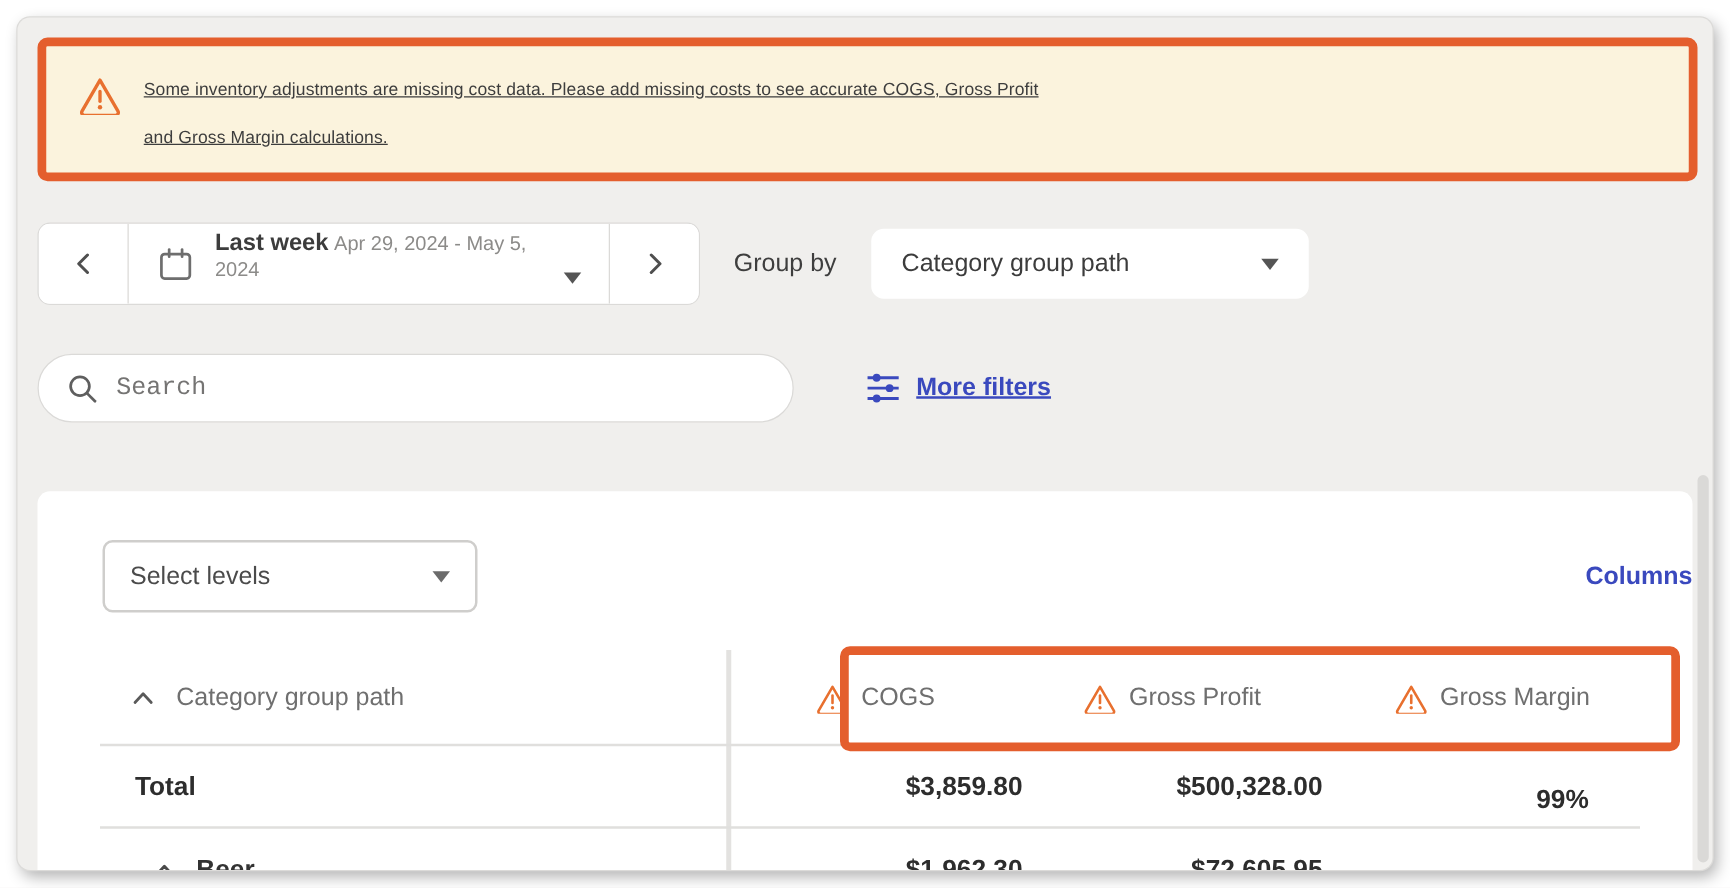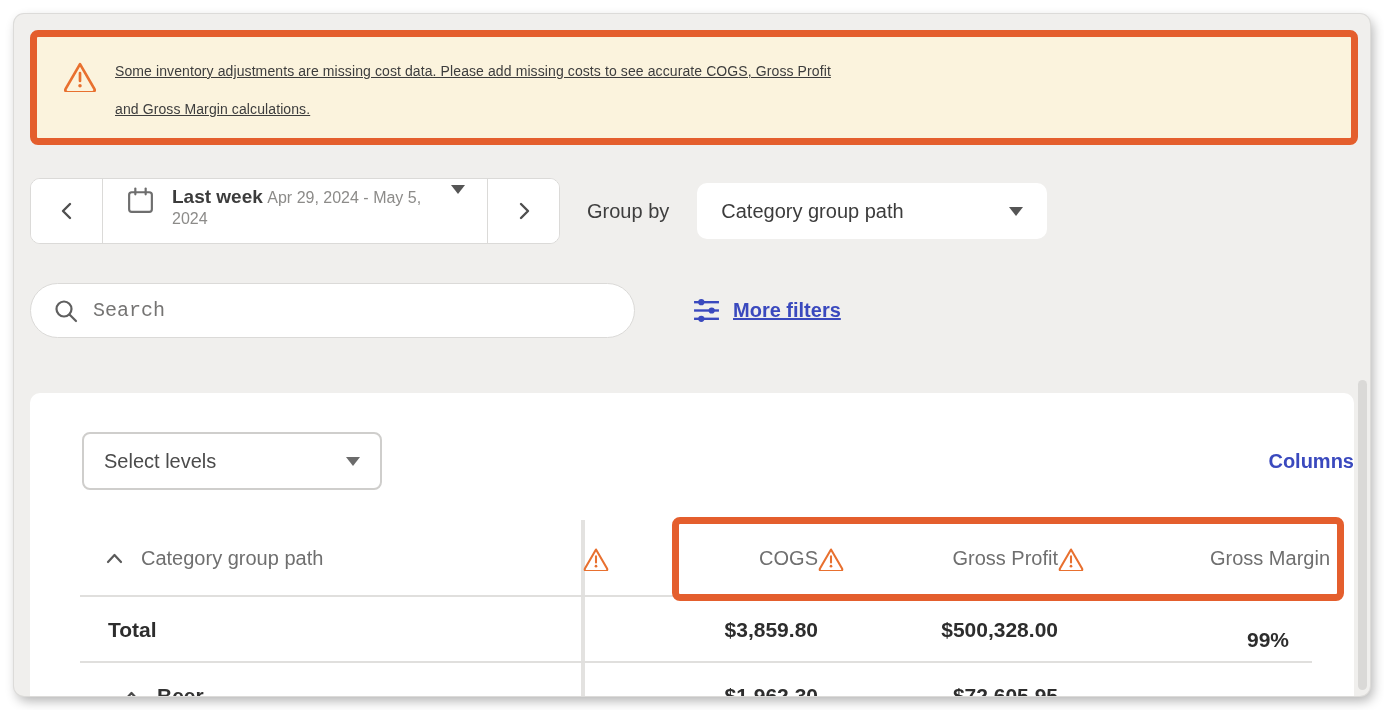--- a/index.html
+++ b/index.html
@@ -23,21 +23,21 @@
 
   
   .toolbar-row1 { position:absolute; left:16px; top:164px; width:1328px; height:66px; display:flex; align-items:center; }
   .datebar {
     width:530px; height:66px; background:#fff; border:1px solid #DBDAD8; border-radius:10px;
     display:flex; align-items:stretch; overflow:hidden;
   }
   .nav-btn { width:72px; display:flex; align-items:center; justify-content:center; cursor:pointer; background:#fff; border:none; }
   .nav-prev { border-right:1px solid #DBDAD8; }
   .nav-next { border-left:1px solid #DBDAD8; }
-  .date-mid { flex:1; display:flex; align-items:flex-start; padding:6px 22px; cursor:pointer; }
+  .date-mid { flex:1; display:flex; align-items:flex-end; padding:16px 22px; cursor:pointer; }
   .date-texts { margin-left:16px; }
   .date-preset { font-size:19px; font-weight:700; color:#3C3C3C; line-height:24px; }
   .date-range  { font-size:16px; color:#8C8B89; line-height:20px; }
   .caret { width:0; height:0; border-left:7px solid transparent; border-right:7px solid transparent; border-top:9px solid #555; }
   .date-mid .caret { margin-left:auto; }
 
   .groupby-label { margin-left:27px; font-size:20px; color:#3E3E3E; }
   .dropdown {
     margin-left:28px; width:350px; height:56px; background:#fff; border-radius:10px;
     display:flex; align-items:center; padding:0 24px; cursor:pointer;
@@ -72,32 +72,32 @@
   .select-levels .caret { margin-left:auto; border-top-color:#6B6B6B; }
   .columns-link { margin-left:auto; font-size:20px; font-weight:700; color:#3A49BE; background:none; border:none; cursor:pointer; font-family:"Liberation Sans", sans-serif; }
 
   .tgrid { display:grid; grid-template-columns:553px 235px 240px 1fr; align-items:center; }
   .thead { position:absolute; left:0; top:127px; width:100%; height:77px; }
   .thead::after, .trow::after {
     content:''; position:absolute; left:50px; right:42px; bottom:0; border-bottom:2px solid #E0DFDD;
   }
   .th-group { display:flex; align-items:center; padding-left:75px; gap:17px; cursor:pointer; }
   .th-group-label { font-size:20px; color:#6F6F6F; }
-  .th-metric { display:flex; align-items:center; justify-content:space-between; gap:10px; cursor:pointer; }
+  .th-metric { display:flex; align-items:center; justify-content:center; gap:10px; cursor:pointer; }
   .th-metric-label { font-size:20px; color:#6F6F6F; }
   .th-metric.last { padding-right:24px; }
 
   .trow { position:absolute; left:0; width:100%; height:66px; }
   .row-total { top:204px; }
   .row-beer  { top:270px; }
   .cell-label { padding-left:78px; font-size:21px; font-weight:700; color:#2D2D2D; }
   .cell-group { display:flex; align-items:center; padding-left:92px; gap:16px; }
   .cell-group .group-name { font-size:21px; font-weight:700; color:#333; }
   .cell-num { text-align:right; font-size:21px; font-weight:700; color:#2D2D2D; }
-  .cell-num.last { padding-right:65px;margin-top:20px; }
+  .cell-num.last { padding-right:83px;margin-top:20px; }
 
   .v-divider { position:absolute; left:551px; top:127px; bottom:0; width:4px; background:#E3E2E0; }
 
   .metrics-highlight {
     position:absolute; left:642px; top:124px; width:672px; height:84px;
     border:7px solid #E45E2D; border-radius:8px; pointer-events:none;
   }
 
   .scroll-thumb { position:absolute; right:3px; top:366px; width:9px; height:310px; background:#DAD9D7; border-radius:5px; }
 

